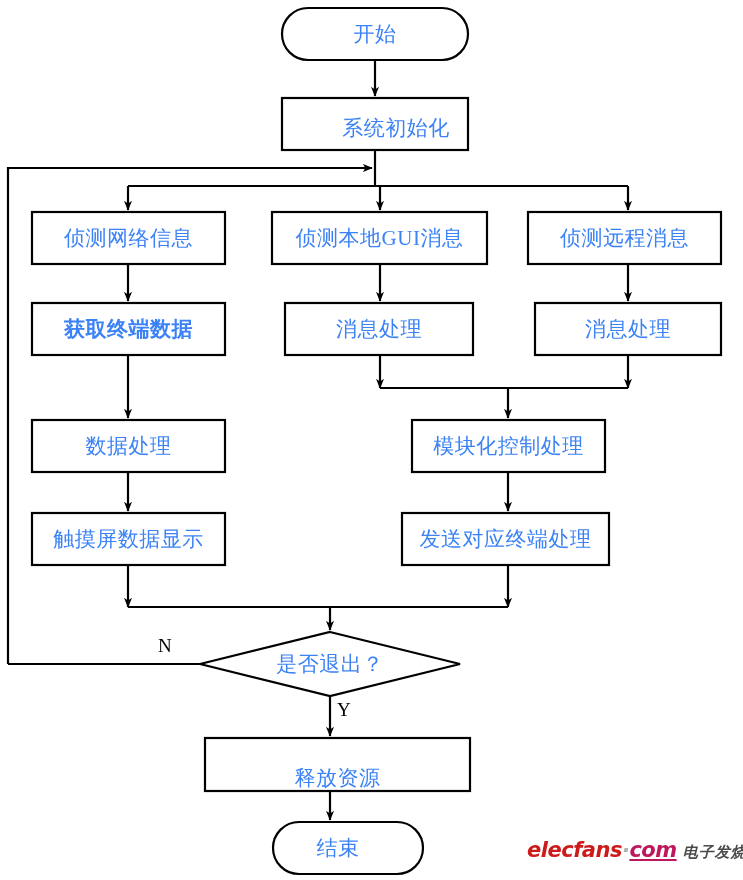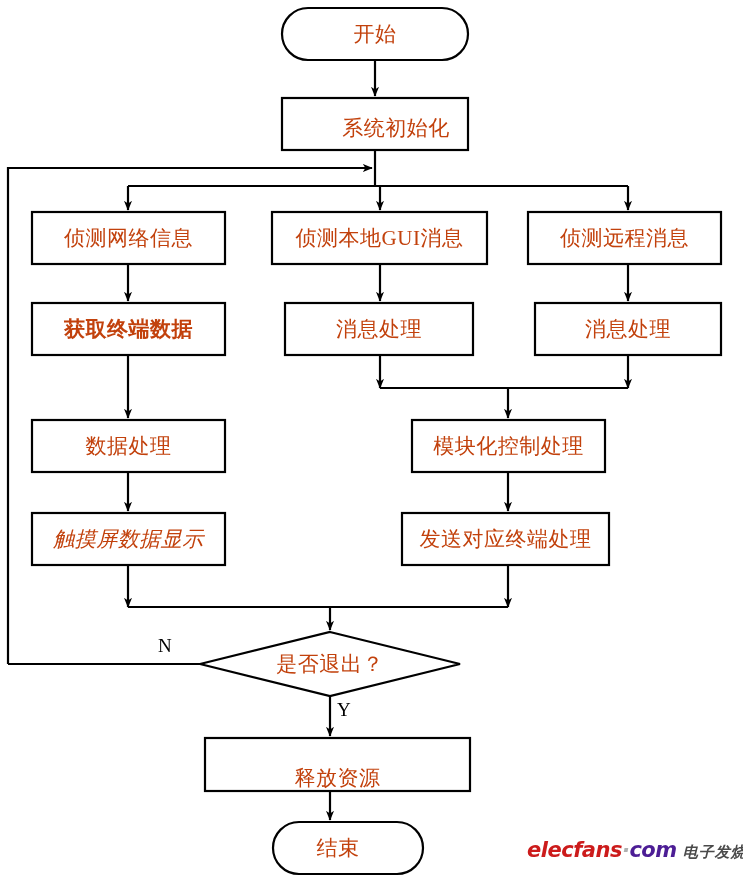--- a/index.html
+++ b/index.html
@@ -23,21 +23,21 @@
     top: 0;
     width: 743px;
     height: 880px;
   }
   .node-label {
     position: absolute;
     display: flex;
     align-items: center;
     justify-content: center;
     text-align: center;
-    color: #c2410c;
+    color: #3b82f6;
     font-size: 21px;
     line-height: 1;
     letter-spacing: 0.5px;
     white-space: nowrap;
     pointer-events: none;
   }
   .edge-label {
     position: absolute;
     color: #000000;
     font-size: 19px;
@@ -58,21 +58,22 @@
     font-size: 21px;
     font-weight: bold;
     font-style: italic;
     color: #cc1b1b;
     letter-spacing: -0.5px;
   }
   #watermark .wm-dot {
     color: #b0b0b0;
   }
   #watermark .wm-tld {
-    color: #4c1d95;
+    color: #be185d;
+    text-decoration: underline;
   }
   #watermark .wm-cn {
     font-family: "DejaVu Sans", sans-serif;
     font-size: 15px;
     font-style: italic;
     font-weight: bold;
     color: #4a4a4a;
     letter-spacing: 1px;
   }
 </style>
@@ -158,21 +159,21 @@
   <div class="node-label" style="left:282px; top:8px; width:186px; height:52px;">开始</div>
   <div class="node-label" style="left:282px; top:98px; width:186px; height:60px;padding-left:21px;">系统初始化</div>
   <div class="node-label" style="left:32px; top:212px; width:193px; height:52px;">侦测网络信息</div>
   <div class="node-label" style="left:272px; top:212px; width:215px; height:52px;">侦测本地GUI消息</div>
   <div class="node-label" style="left:528px; top:212px; width:193px; height:52px;">侦测远程消息</div>
   <div class="node-label" style="left:32px; top:303px; width:193px; height:52px;font-weight:bold;">获取终端数据</div>
   <div class="node-label" style="left:285px; top:303px; width:188px; height:52px;">消息处理</div>
   <div class="node-label" style="left:535px; top:303px; width:186px; height:52px;">消息处理</div>
   <div class="node-label" style="left:32px; top:420px; width:193px; height:52px;border-radius:8px;">数据处理</div>
   <div class="node-label" style="left:412px; top:420px; width:193px; height:52px;">模块化控制处理</div>
-  <div class="node-label" style="left:32px; top:513px; width:193px; height:52px;font-style:italic;">触摸屏数据显示</div>
+  <div class="node-label" style="left:32px; top:513px; width:193px; height:52px;">触摸屏数据显示</div>
   <div class="node-label" style="left:402px; top:513px; width:207px; height:52px;">发送对应终端处理</div>
   <div class="node-label" style="left:200px; top:632px; width:260px; height:64px;">是否退出？</div>
   <div class="node-label" style="left:205px; top:760px; width:265px; height:37px;">释放资源</div>
   <div class="node-label" style="left:273px; top:822px; width:130px; height:52px;">结束</div>
 
   <div class="edge-label" style="left:158px; top:636px;">N</div>
   <div class="edge-label" style="left:337px; top:700px;">Y</div>
 
   <div id="watermark">
     <span class="wm-brand"><span>elecfans</span><span class="wm-dot">·</span><span class="wm-tld">com</span></span>

